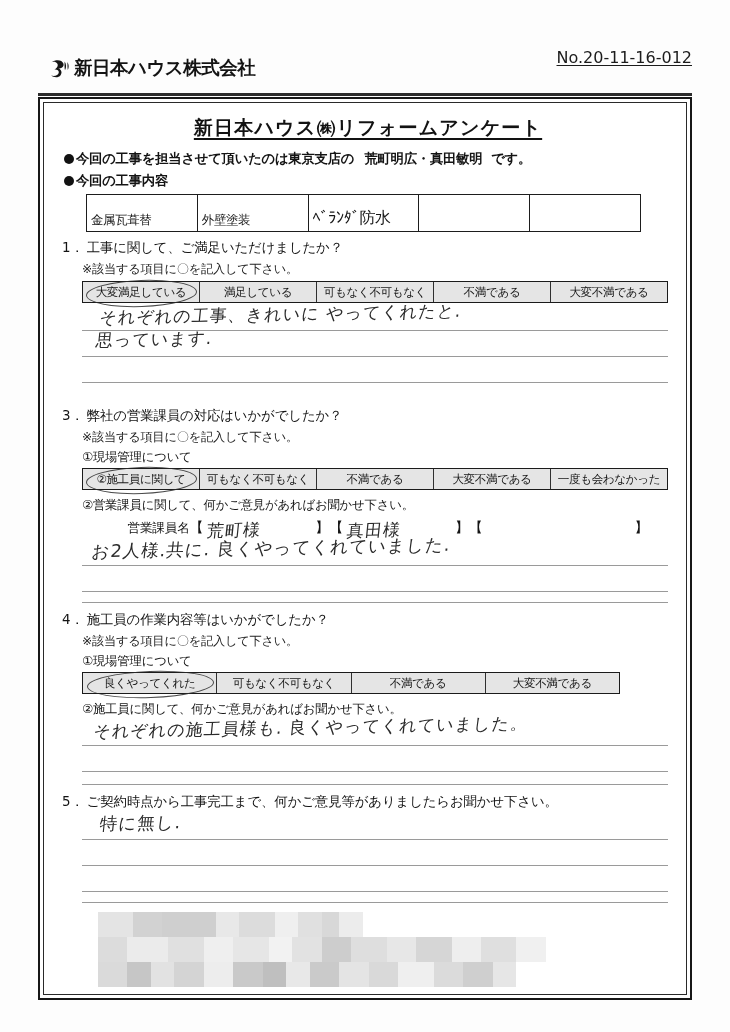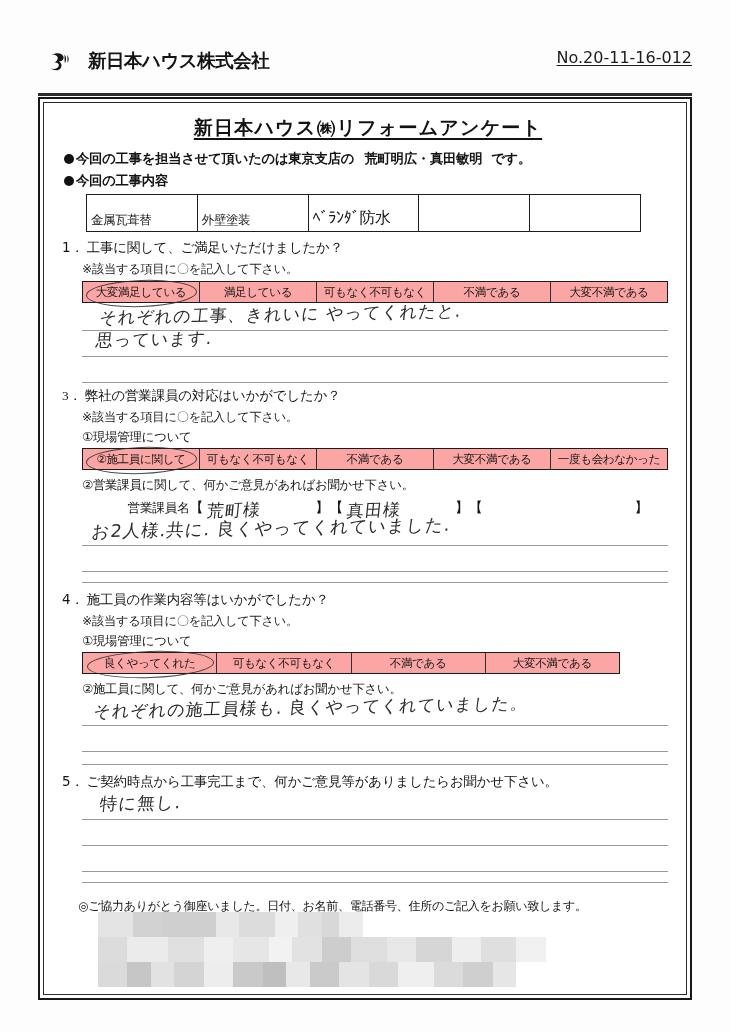--- a/index.html
+++ b/index.html
@@ -26,24 +26,24 @@
   
   .letterhead {
     position: absolute;
     left: 0; right: 0;
     top: 48px;
     height: 46px;
   }
   .logo-wrap {
     position: absolute;
     left: 48px;
-    top: 0px;
+    top: 7px;
     display: flex;
     align-items: center;
-    gap: 16px;
+    gap: 2px;
   }
   .logo-mark {
     width: 24px; height: 24px;
     position: relative;
     flex: 0 0 auto;
   }
   .logo-mark svg { display:block; }
   .logo-text {
     font-family: "DejaVu Sans", "Liberation Sans", sans-serif;
     font-size: 18.5px;
@@ -178,21 +178,21 @@
   }
 
   
   .opts {
     margin-left: 20px;
     width: 586px;
     border: 1.6px solid #1b1b1b;
     box-sizing: border-box;
     display: flex;
     height: 22px;
-    background: #fca5a5;
+    background: #e5e5e5;
     position: relative;
   }
   .opt {
     flex: 1 1 0;
     border-right: 1.1px solid #303030;
     display: flex;
     align-items: center;
     justify-content: center;
     font-family: "DejaVu Sans", "Liberation Sans", sans-serif;
     font-size: 11.6px;
@@ -383,21 +383,21 @@
       <div class="ruled" style="margin-top:2px;">
         <div class="rule">
           <span class="hw" style="position:absolute; left:18px; top:-2px; font-size:17px;">それぞれの工事、きれいに やってくれたと.</span>
         </div>
         <div class="rule">
           <span class="hw" style="position:absolute; left:14px; top:-3px; font-size:17px;">思っています.</span>
         </div>
         <div class="rule"></div>
       </div>
 
-      <div class="q" style="margin-top:4px;font-family:Liberation Serif, serif;">
+      <div class="q" style="margin-top:24px;">
         <span class="q-num">3．</span><span>弊社の営業課員の対応はいかがでしたか？</span>
       </div>
       <div class="q-note">※該当する項目に〇を記入して下さい。</div>
       <div class="q-sub">①現場管理について</div>
       <div class="opts">
         <div class="opt sel">
             <span>②施工員に関して</span>
             <span class="ink-circle"></span>
           </div>
         <div class="opt">

